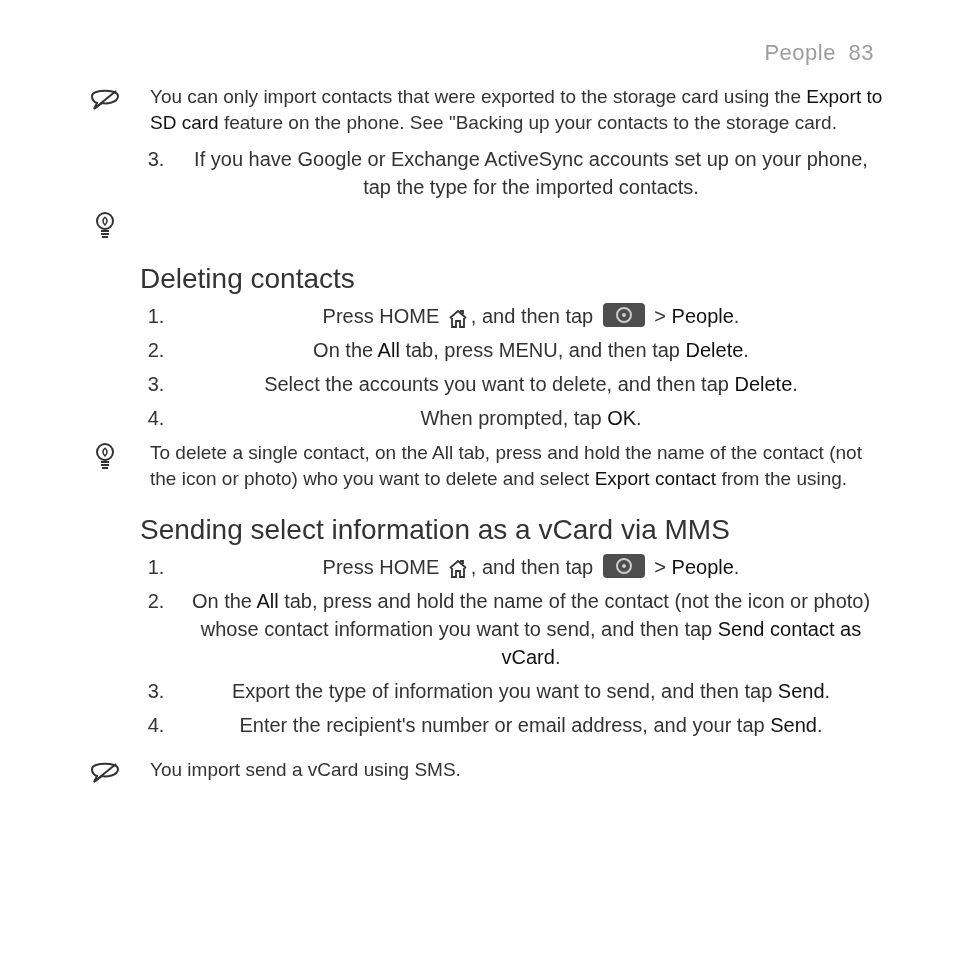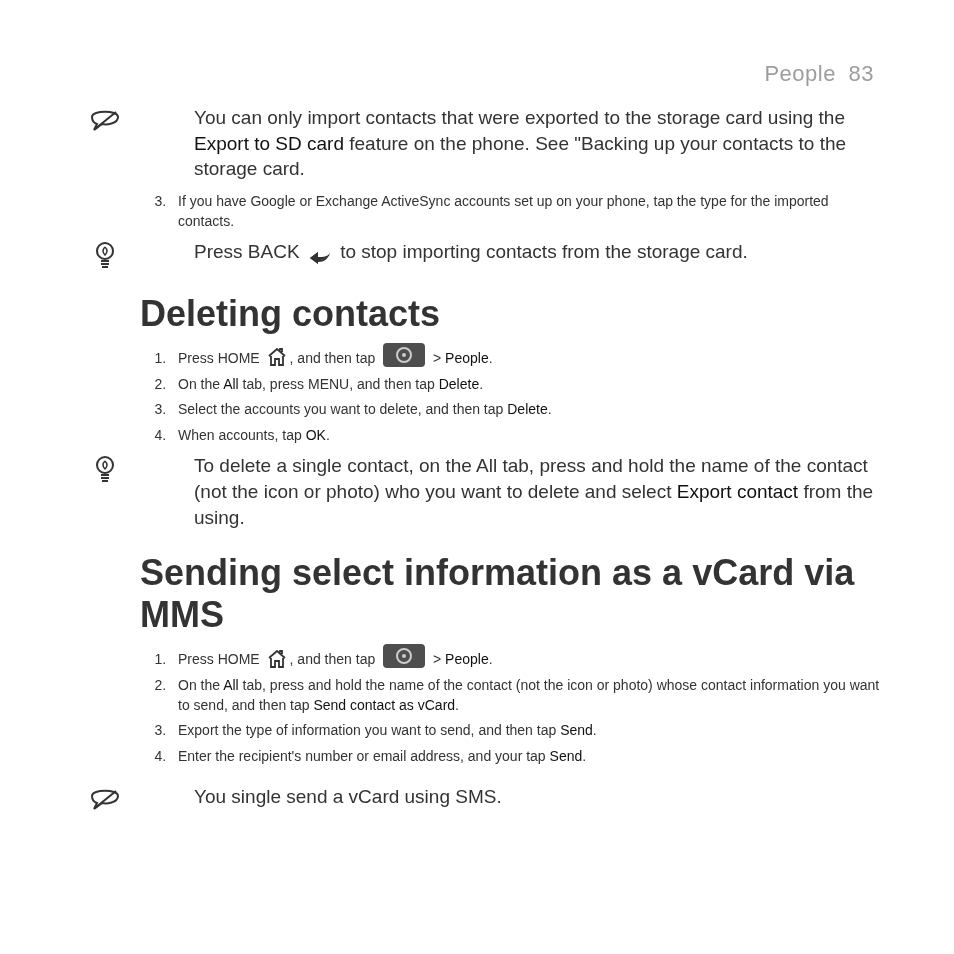--- a/index.html
+++ b/index.html
@@ -17,57 +17,56 @@
     padding: 40px 70px 40px 140px;
     box-sizing: border-box;
   }
   .header {
     text-align: right;
     font-size: 22px;
     color: #9d9d9d;
     letter-spacing: 0.5px;
     margin-bottom: 18px;
     padding-right: 10px;
-    margin-top: 21px;
   }
   .header .num { margin-left: 6px; }
   .note-row {
     display: flex;
     align-items: flex-start;
     margin-bottom: 10px;
-    gap: 44px;
   }
   .note-icon {
     flex: 0 0 70px;
     margin-left: -70px;
     display: flex;
     justify-content: center;
     padding-top: 2px;
   }
   .note-text {
     font-size: 19px;
     line-height: 1.35;
     color: #333;
     padding-left: 10px;
   }
   ol.steps {
     list-style: decimal;
     padding-left: 30px;
     margin: 2px 0 8px 0;
   }
   ol.steps > li {
-    font-size: 14px;
+    font-size: 20px;
     line-height: 1.4;
     color: #333;
     padding-left: 8px;
     margin-bottom: 6px;
+    text-align: center;
   }
   h2.section {
-    font-weight: 700;
-    font-size: 36px;
+    font-weight: 400;
+    font-size: 28px;
     color: #333;
     margin: 22px 0 4px 0;
   }
   .inline-icon {
     display: inline-block;
     vertical-align: middle;
     margin: 0 3px;
   }
   .home-icon {
     width: 20px; height: 18px; position: relative; top:-2px;
@@ -134,43 +133,37 @@
   <div class="note-row">
     <div class="note-icon">
       <svg width="24" height="30" viewBox="0 0 24 30">
           <circle cx="12" cy="10" r="8" fill="none" stroke="#333" stroke-width="2"></circle>
           <path d="M12 6 Q8 10 12 14 Q16 10 12 6" fill="none" stroke="#333" stroke-width="1.5"></path>
           <rect x="8" y="19" width="8" height="2" fill="#333"></rect>
           <rect x="8" y="22" width="8" height="2" fill="#333"></rect>
           <rect x="9" y="25" width="6" height="2" fill="#333"></rect>
         </svg>
     </div>
-    <div class="note-text">
-      <span>Press BACK </span><span class="inline-icon back-icon"><svg width="24" height="16" viewBox="0 0 24 16">
-            <path d="M10 2 L2 8 L10 14 L10 10 C18 10 20 6 22 2 C20 8 18 12 10 12 L10 14" fill="#333"></path>
-            <path d="M10 2 L2 8 L10 14 L10 10 C16 10 20 8 22 4 C18 7 14 7 10 7 Z" fill="#333"></path>
-          </svg></span><span> to stop importing contacts from the storage card.</span>
-    </div>
   </div>
 
   <h2 class="section">Deleting contacts</h2>
   <ol class="steps">
     <li>
       <span>Press HOME </span><span class="inline-icon home-icon"><svg width="20" height="18" viewBox="0 0 20 18">
             <path d="M2 8 L10 1 L18 8 M15 4 L15 1 L13 1 L13 2.5 M4 8 L4 17 L8 17 L8 11 L12 11 L12 17 L16 17 L16 8" fill="none" stroke="#333" stroke-width="1.8"></path>
           </svg></span><span>, and then tap </span><span class="apps-icon"></span><span> &gt; </span><span class="bold">People</span><span>.</span>
     </li>
     <li>
       <span>On the </span><span class="bold">All</span><span> tab, press MENU, and then tap </span><span class="bold">Delete</span><span>.</span>
     </li>
     <li>
       <span>Select the accounts you want to delete, and then tap </span><span class="bold">Delete</span><span>.</span>
     </li>
     <li>
-      <span>When accounts, tap </span><span class="bold">OK</span><span>.</span>
+      <span>When prompted, tap </span><span class="bold">OK</span><span>.</span>
     </li>
   </ol>
 
   <div class="note-row">
     <div class="note-icon">
       <svg width="24" height="30" viewBox="0 0 24 30">
           <circle cx="12" cy="10" r="8" fill="none" stroke="#333" stroke-width="2"></circle>
           <path d="M12 6 Q8 10 12 14 Q16 10 12 6" fill="none" stroke="#333" stroke-width="1.5"></path>
           <rect x="8" y="19" width="8" height="2" fill="#333"></rect>
           <rect x="8" y="22" width="8" height="2" fill="#333"></rect>
@@ -200,16 +193,16 @@
     </li>
   </ol>
 
   <div class="note-row" style="margin-top:18px;">
     <div class="note-icon">
       <svg width="34" height="26" viewBox="0 0 34 26">
           <path d="M4 10 C4 3 30 3 30 10 C30 17 18 18 14 17 L6 23 L9 17 C6 16 4 14 4 10 Z" fill="none" stroke="#333" stroke-width="2"></path>
           <line x1="7" y1="22" x2="28" y2="5" stroke="#333" stroke-width="2"></line>
         </svg>
     </div>
-    <div class="note-text">You single send a vCard using SMS.</div>
+    <div class="note-text">You import send a vCard using SMS.</div>
   </div>
 
 </div>
 
 </body></html>

